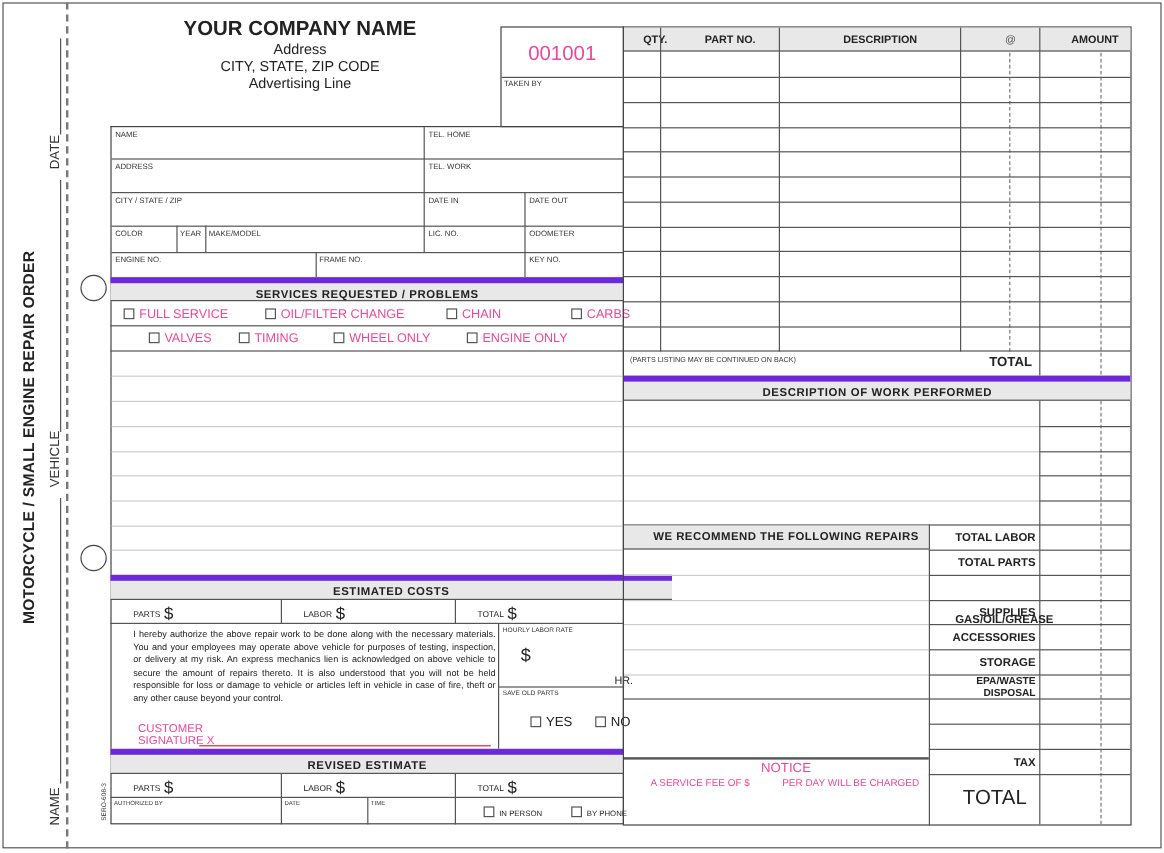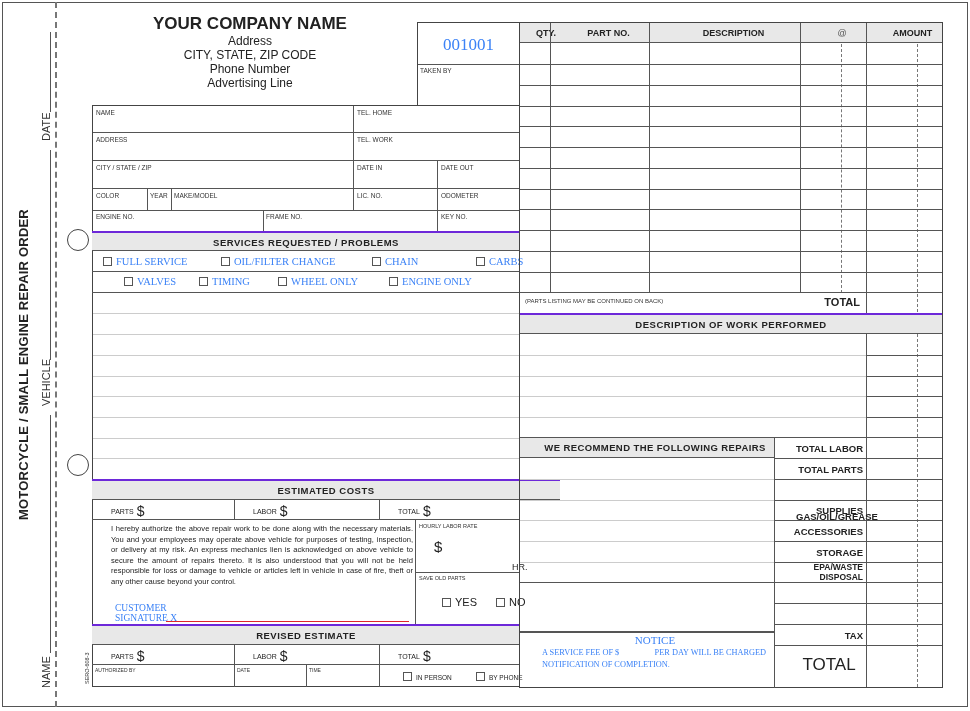--- a/index.html
+++ b/index.html
@@ -15,22 +15,22 @@
   .company { position: absolute; left: 90px; top: 14px; width: 320px; text-align: center; }
   .company .name { font-weight: bold; font-size: 17px; line-height: 20px; }
   .company .sub { font-size: 12px; line-height: 14px; }
 
   .box { position: absolute; border: 1px solid #444; }
   .lbl { font-size: 6.5px; color: #333; position: absolute; }
   .hline { position: absolute; height: 0; border-top: 1px solid #555; }
   .hline.light { border-top: 1px solid #ccc; }
   .vline { position: absolute; width: 0; border-left: 1px solid #555; }
   .vline.dash { border-left: 1px dashed #777; }
-  .band { position: absolute; background: #e8e8e8; border-top: 2px solid #6d28d9; border-bottom: 1px solid #555; font-weight: bold; font-size: 9.5px; text-align: center; letter-spacing: 0.5px; }
-  .red { color: #3b82f6; font-family: Liberation Serif, serif; }
+  .band { position: absolute; background: #e8e8e8; border-top: 5px solid #6d28d9; border-bottom: 1px solid #555; font-weight: bold; font-size: 9.5px; text-align: center; letter-spacing: 0.5px; }
+  .red { color: #ec4899; }
   .cb { display: inline-block; width: 9px; height: 9px; border: 1px solid #555; vertical-align: -1px; margin-right: 4px; background: #fff; }
   .svc { position: absolute; font-size: 10.5px; white-space: nowrap; }
   .dollar { font-size: 14px; margin-left: 3px; vertical-align: -2px; color: #222; }
   .rl { position: absolute; font-weight: bold; font-size: 9.5px; text-align: right; }
 </style>
 </head>
 <body>
 
 <div class="frame"></div>
 <div class="perf"></div>
@@ -50,21 +50,20 @@
 <div class="abs" style="left:50px; top:415px; width:0; height:238px; border-left:1px solid #555;"></div>
 <div class="vtext" style="left:84px; top:684px; font-size:5.5px;">SERO-608-3</div>
 
 <div class="hole" style="left:67px; top:229px;"></div>
 <div class="hole" style="left:67px; top:454px;"></div>
 
 <div class="company">
   <div class="name">YOUR COMPANY NAME</div>
   <div class="sub">Address</div>
   <div class="sub">CITY, STATE, ZIP CODE</div>
-  <div class="sub">Phone Number</div>
   <div class="sub">Advertising Line</div>
 </div>
 
 <div class="box" style="left:417px; top:22px; width:103px; height:84px;">
   <div class="red" style="position:absolute; left:0; top:12px; width:100%; text-align:center; font-size:17px;">001001</div>
   <div class="hline" style="left:0; top:41px; width:101px;"></div>
   <div class="lbl" style="left:2px; top:44px;">TAKEN BY</div>
 </div>
 
 <div class="box" style="left:92px; top:105px; width:428px; height:127px; border-bottom:none;">
@@ -241,14 +240,13 @@
 <div class="rl" style="left:776px; top:630px; width:87px;">TAX</div>
 <div class="abs" style="left:776px; top:655px; width:90px; text-align:center; font-size:17px;">TOTAL</div>
 
 <div class="hline" style="left:520px; top:631px; width:254px; border-top-width:2px;"></div>
 <div class="abs red" style="left:520px; top:634px; width:254px; text-align:center; font-size:11px;">NOTICE</div>
 <div class="abs red" style="left:526px; top:647px; width:240px; font-size:8.3px; line-height:11.5px;">
   <div style="display:flex; justify-content:space-between;">
       <span>A SERVICE FEE OF $</span>
       <span>PER DAY WILL BE CHARGED</span>
     </div>
-  <div>NOTIFICATION OF COMPLETION.</div>
 </div>
 
 </body></html>

